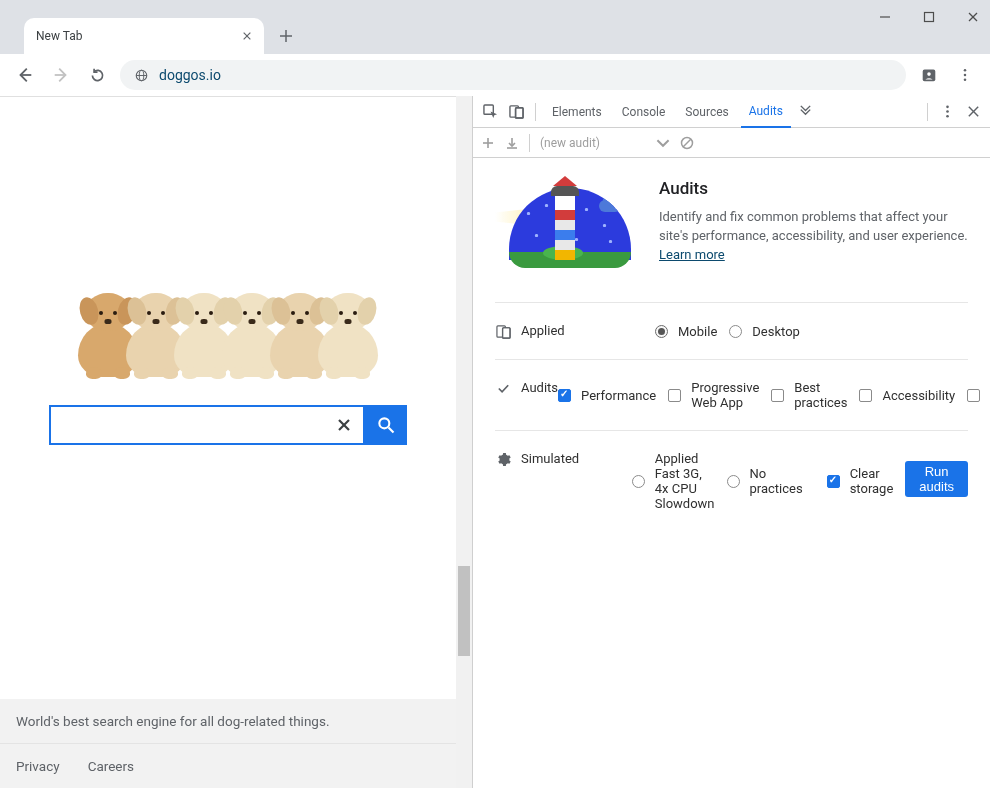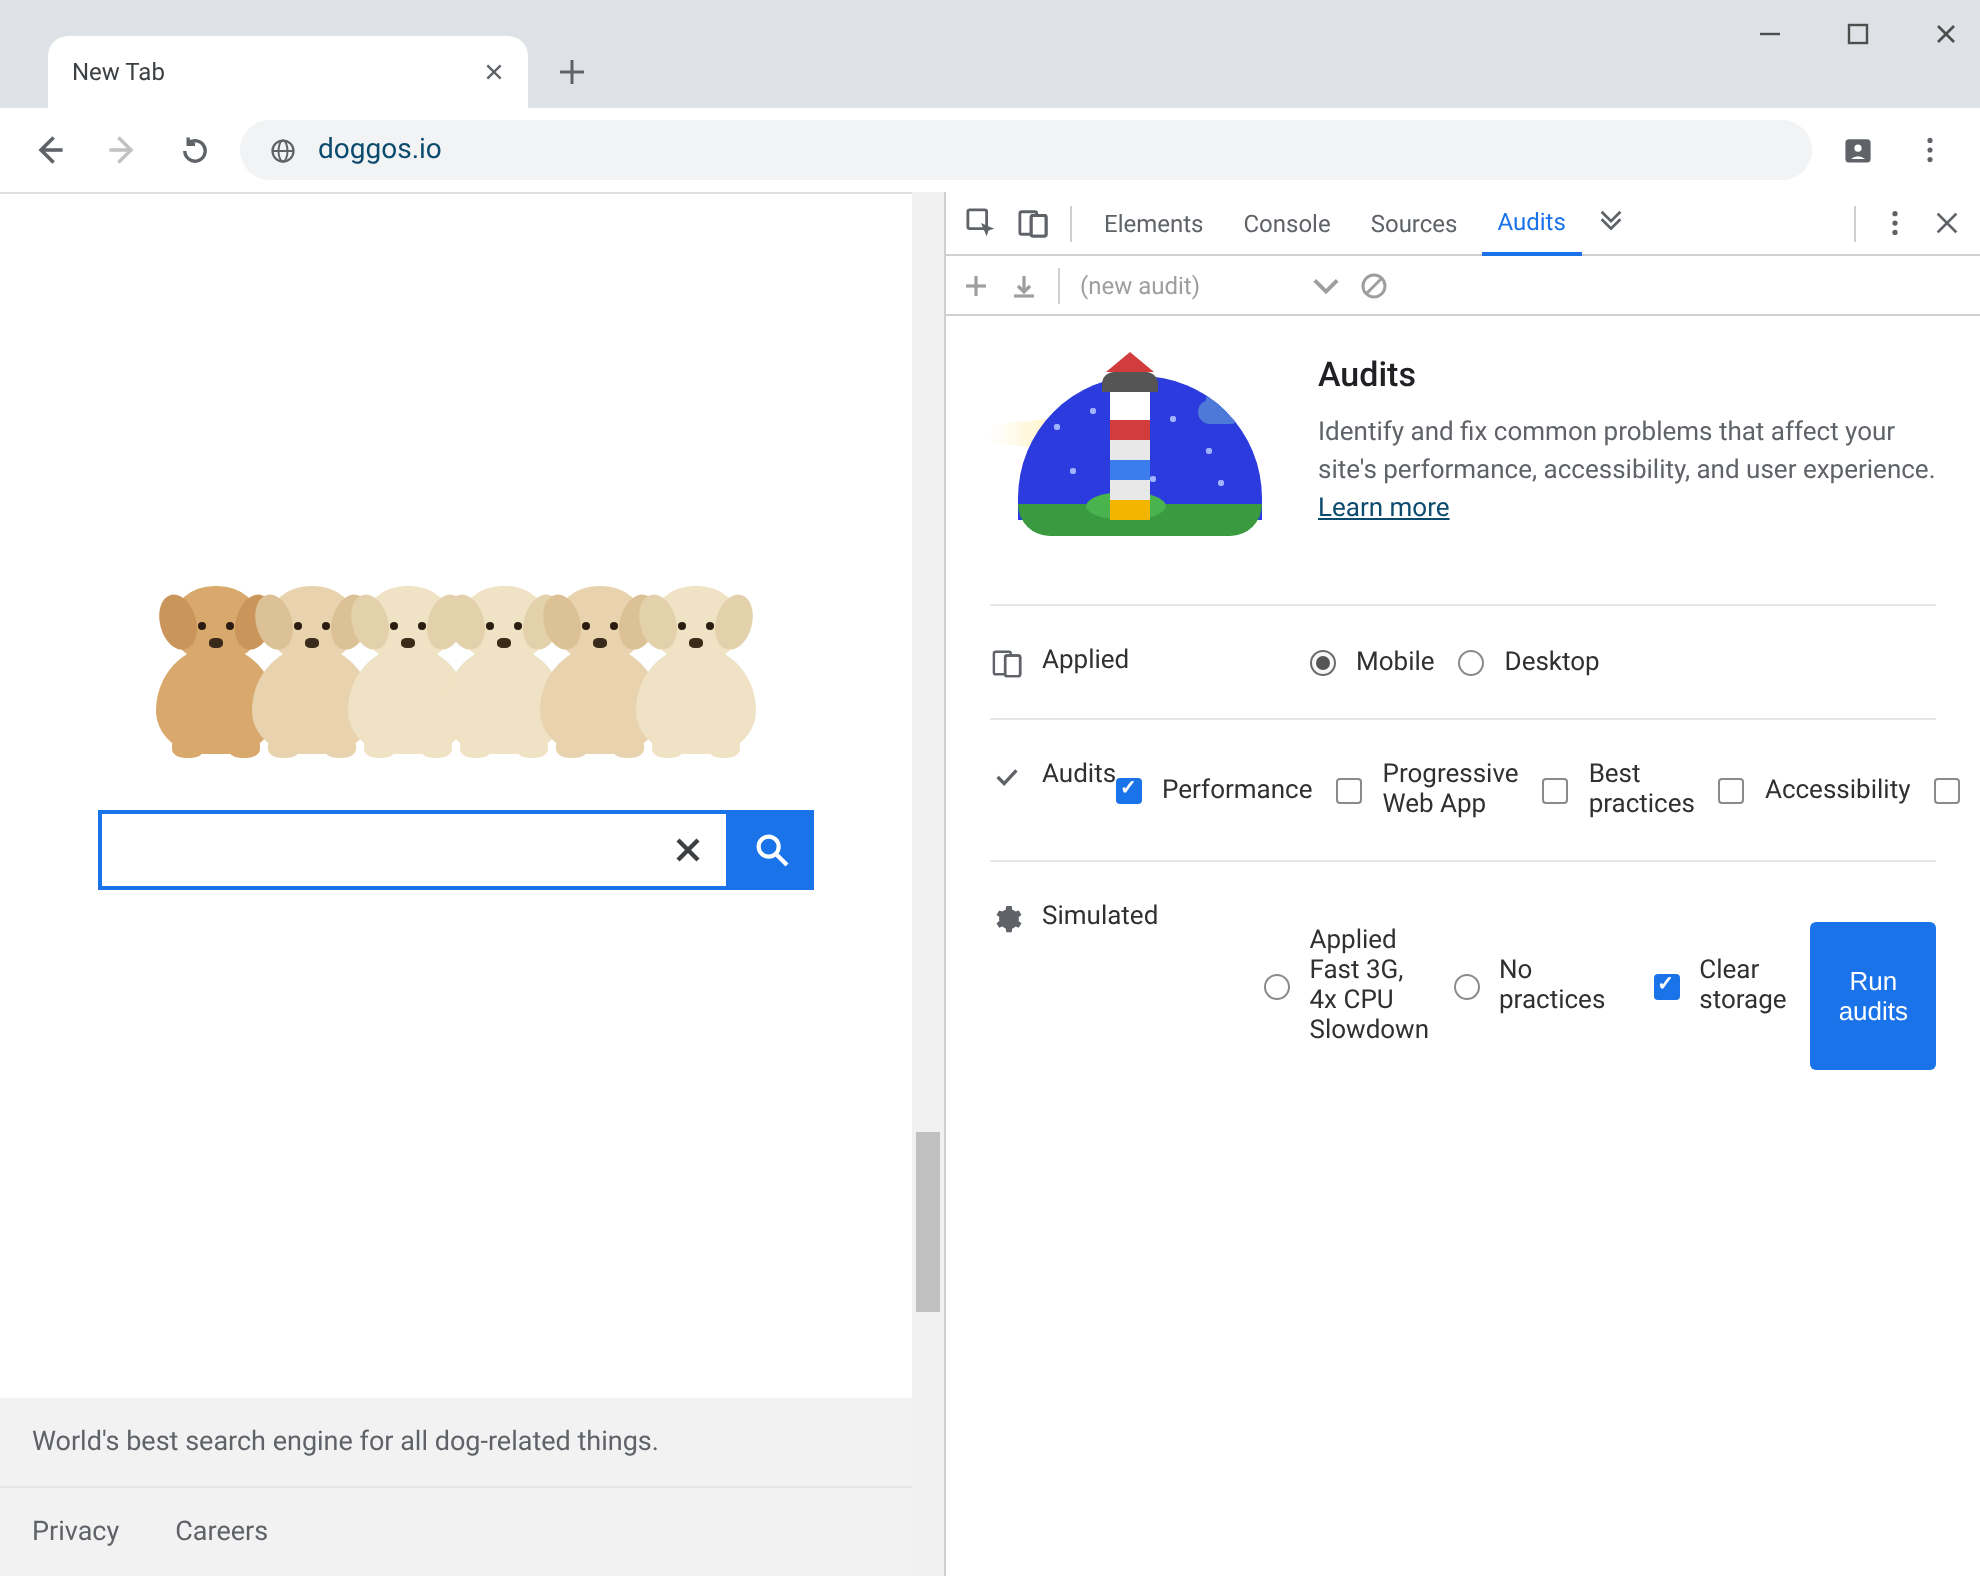--- a/index.html
+++ b/index.html
@@ -402,21 +402,21 @@
     position:absolute; top:-2px; left:1px;
   }
 
   .run-audits-btn {
     margin-top: 10px;
     align-self:flex-start;
     background:#1a73e8;
     color:#fff;
     border:none;
     border-radius:3px;
-    padding: 22px 14px;
+    padding: 3px 14px;
     font-size:13px;
   }
 
   
   svg { display:block; }
 </style>
 </head>
 <body>
 
 <div class="browser-chrome-top">

